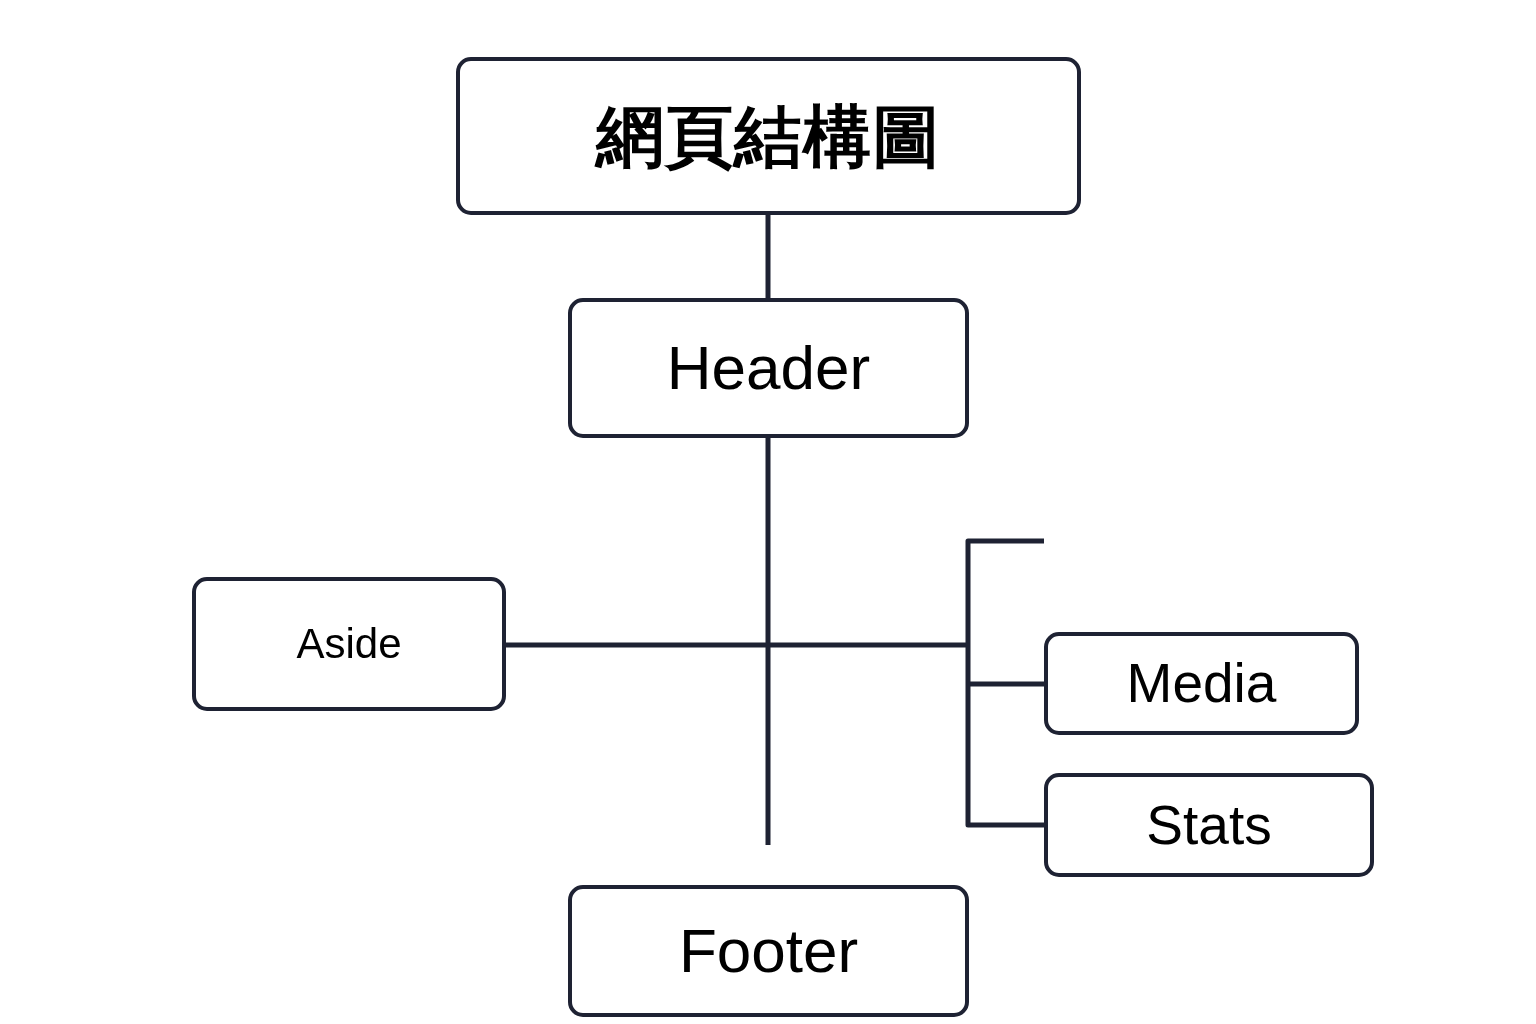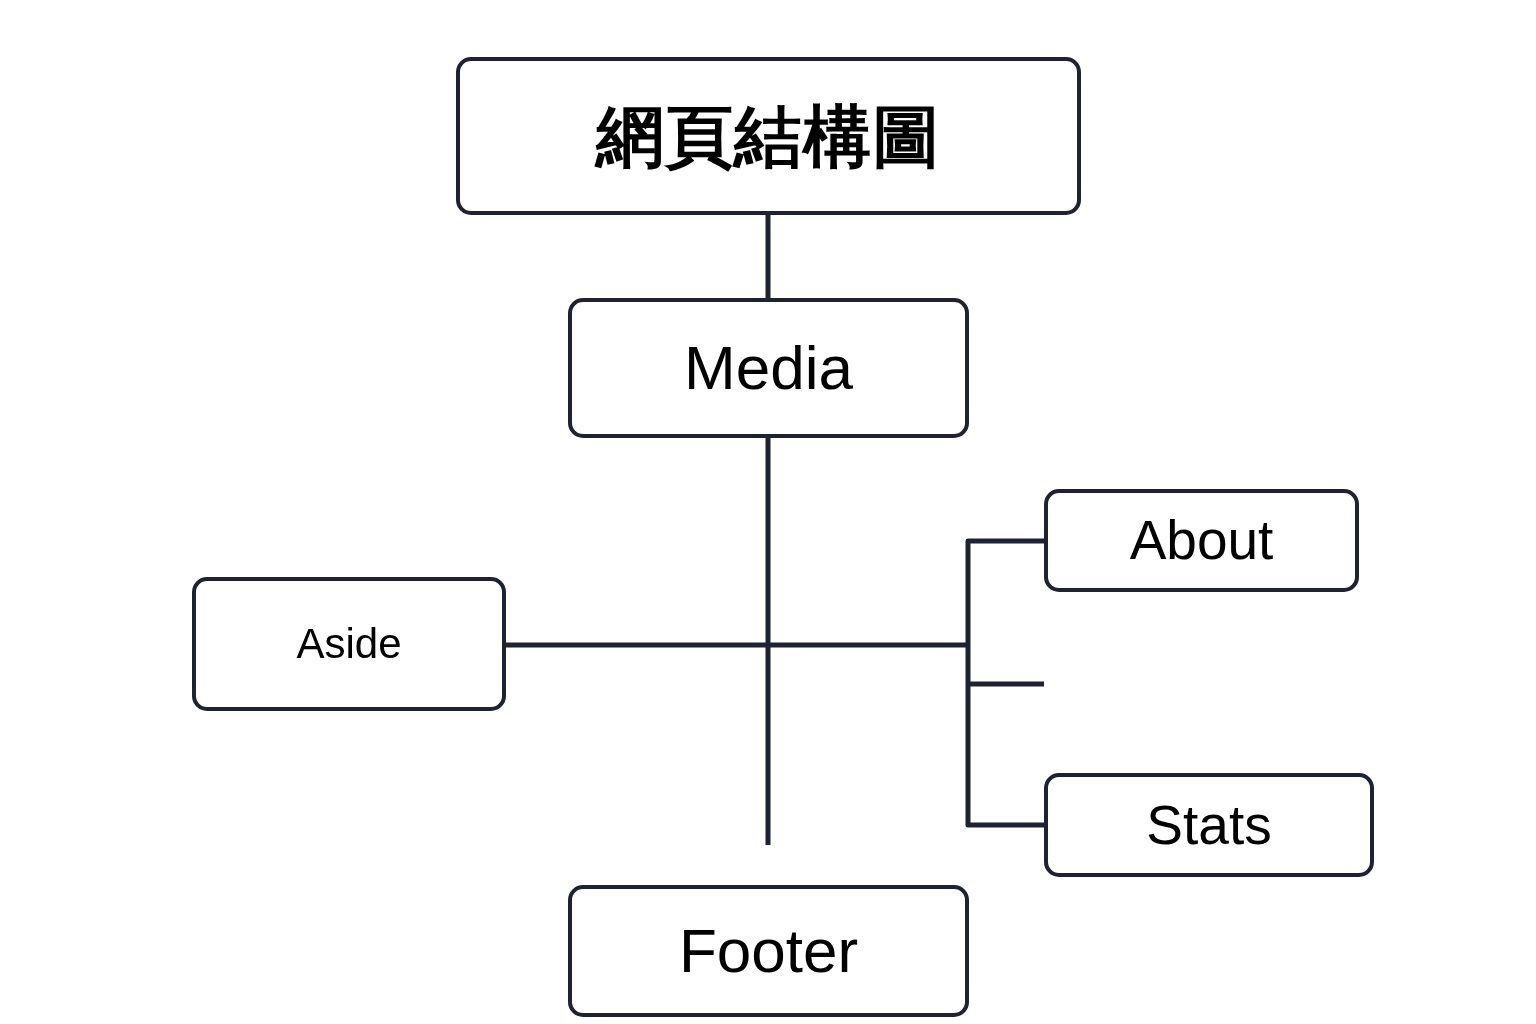--- a/index.html
+++ b/index.html
@@ -142,33 +142,33 @@
 
       <path d="M 968 645 L 968 825 L 1044 825"></path>
     </g>
   </svg>
 
   <div class="node" id="node-title">
     <span class="label">網頁結構圖</span>
   </div>
 
   <div class="node" id="node-header">
-    <span class="label">Media</span>
+    <span class="label">Header</span>
   </div>
 
   <div class="node" id="node-aside">
     <span class="label">Aside</span>
   </div>
 
   <div class="node" id="node-footer">
     <span class="label">Footer</span>
   </div>
 
-  <div class="node" id="node-about">
-    <span class="label">About</span>
+
+  <div class="node" id="node-media">
+    <span class="label">Media</span>
   </div>
-
 
   <div class="node" id="node-stats">
     <span class="label">Stats</span>
   </div>
 
 </div>
 
 </body></html>

